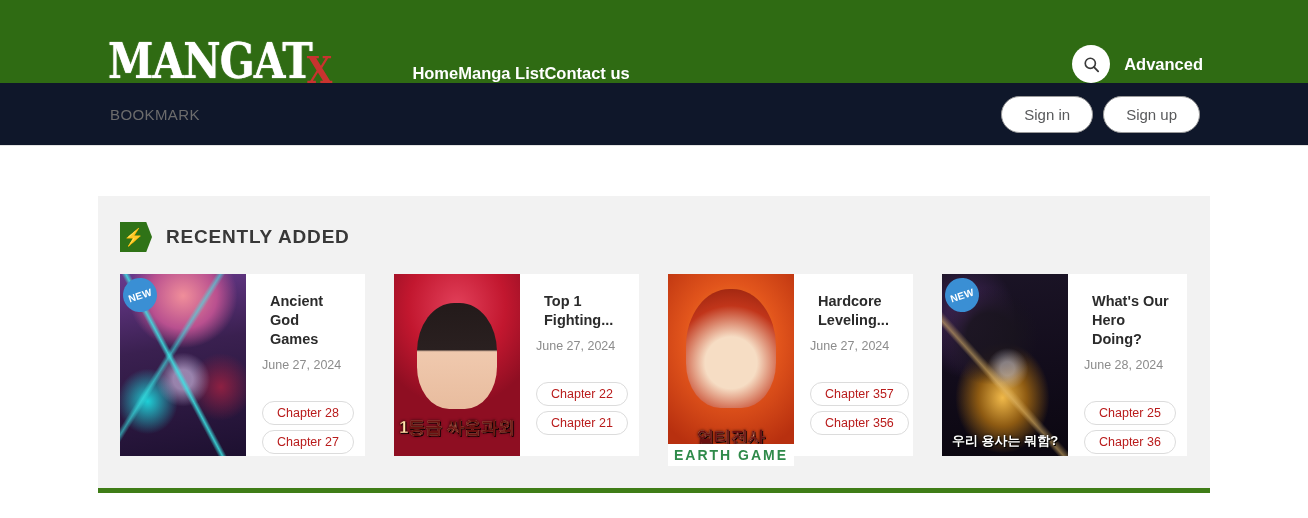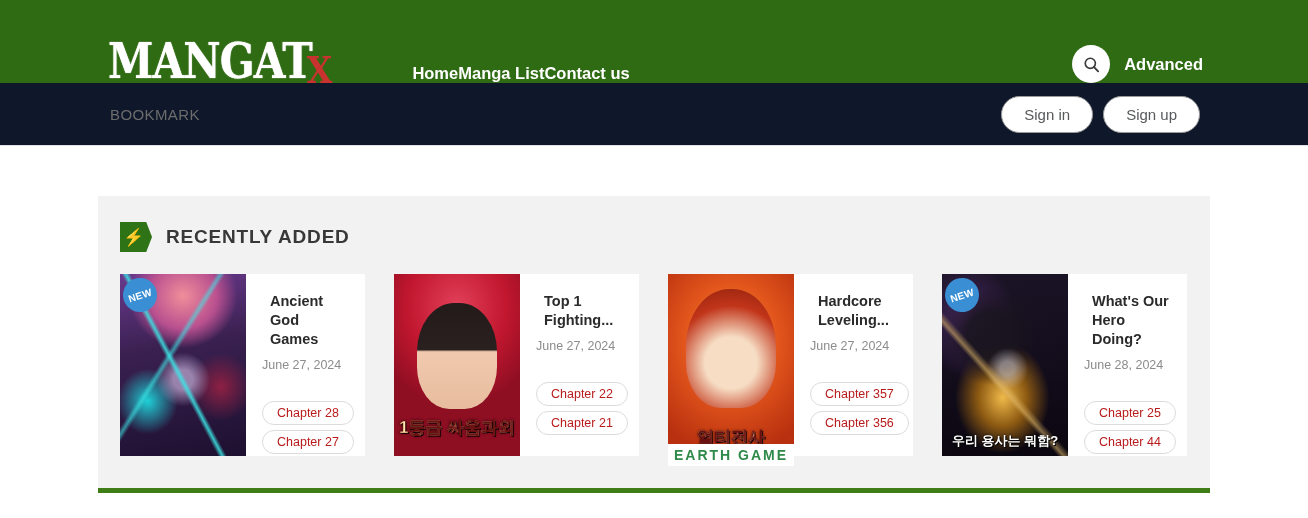--- a/index.html
+++ b/index.html
@@ -438,20 +438,20 @@
           <div class="thumb-art art-4">
             <span class="art-overlay-text">우리 용사는 뭐함?</span>
           </div>
           <span class="new-badge">NEW</span>
         </div>
         <div class="card-body">
           <h3 class="card-title">What's Our Hero Doing?</h3>
           <span class="card-date">June 28, 2024</span>
           <div class="chapter-list">
             <button class="chapter-pill">Chapter 25</button>
-            <button class="chapter-pill">Chapter 44</button>
+            <button class="chapter-pill">Chapter 36</button>
           </div>
         </div>
       </article>
 
     </div>
   </section>
 </div>
 
 </body></html>

